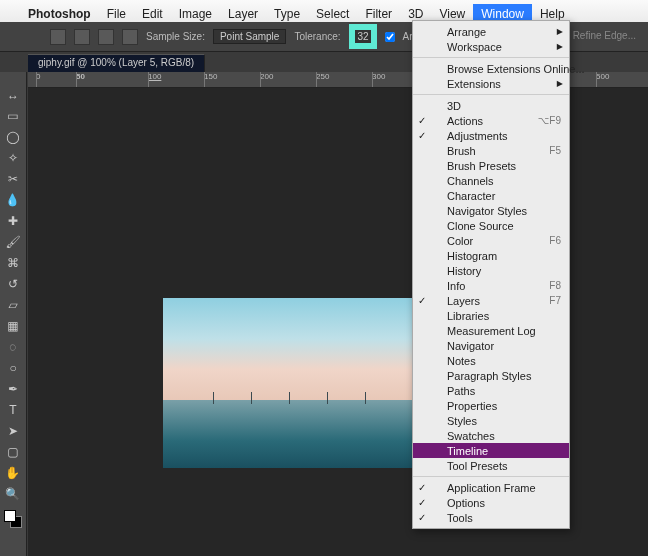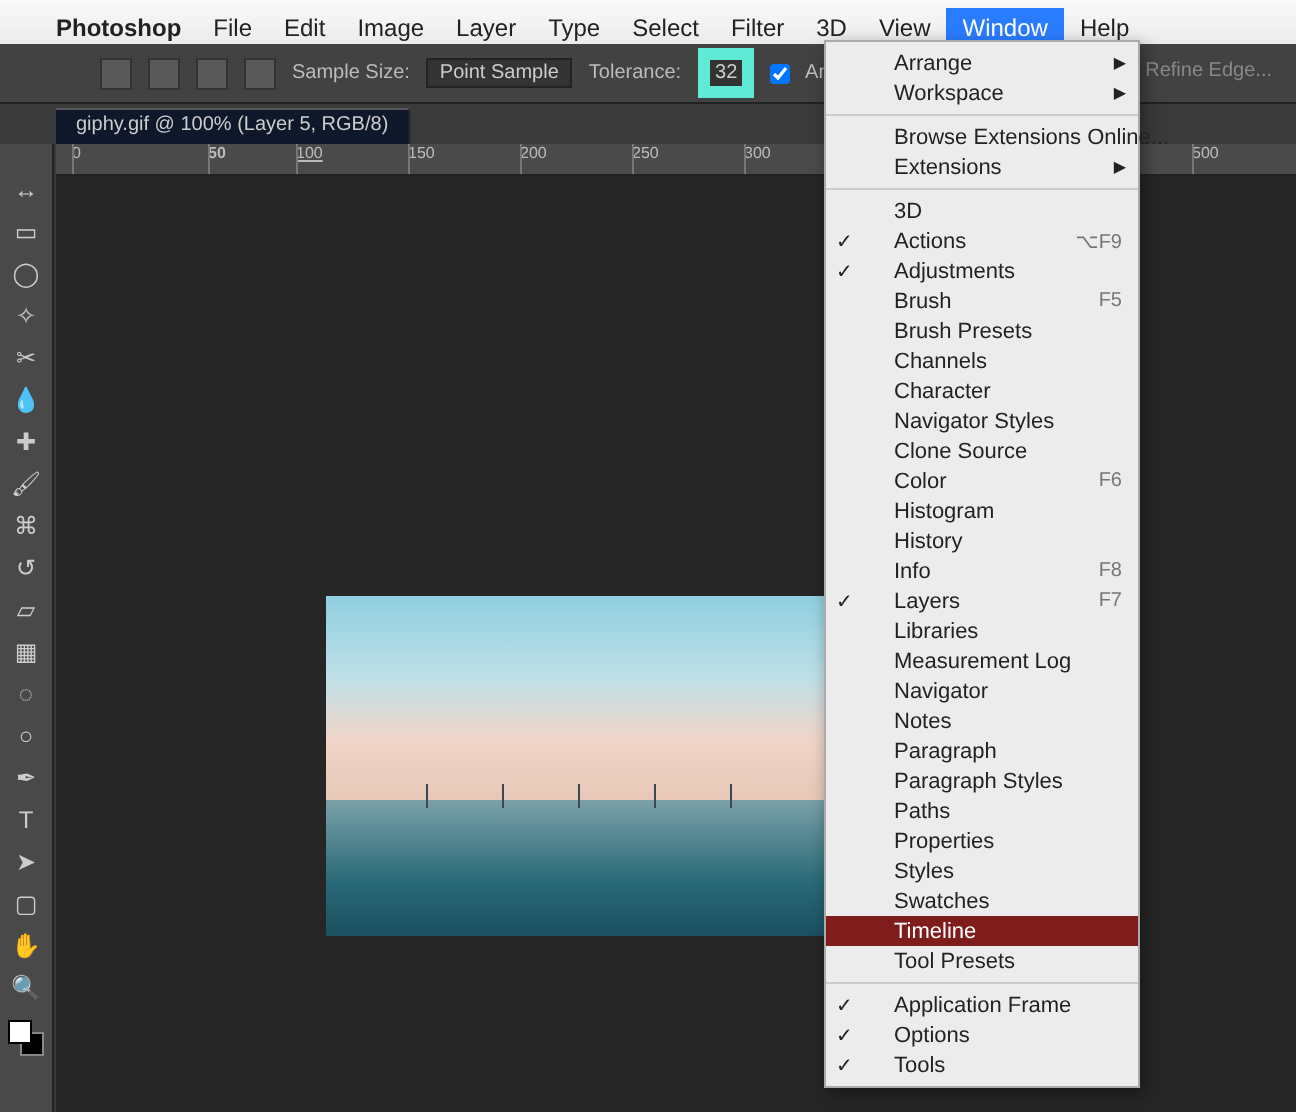--- a/index.html
+++ b/index.html
@@ -41,21 +41,21 @@
 
 .canvas-area { position: absolute; top: 88px; left: 28px; right: 0; bottom: 0; background: #262626; overflow:hidden;}
 .image { position: absolute; top: 210px; left: 135px; width: 252px; height: 170px; }
 .sky { position:absolute; top:0; left:0; right:0; height:60%; background: linear-gradient(#8fcfe0 0%, #bfe0e8 40%, #f0d5c8 70%, #e8c8b8 100%); }
 .water { position:absolute; bottom:0; left:0; right:0; height:40%; background: linear-gradient(#7aa0a8, #2a6a78 60%, #1a5060); }
 .pole { position:absolute; top:55%; width:1px; height:12px; background:#3a4a50; }
 
 
 .menu { position: absolute; top: 20px; left: 412px; width: 158px; background: #ececec; border: 1px solid #aaa; box-shadow: 2px 3px 8px rgba(0,0,0,.4); font-size: 11px; color: #222; padding: 3px 0;}
 .menu .row { display: flex; align-items: center; height: 15px; padding: 0 8px 0 34px; position: relative; white-space: nowrap;}
-.menu .row.sel { background: #7f1d1d; color: #fff; }
+.menu .row.sel { background: #701a75; color: #fff; }
 .menu .sep { height: 1px; background: #ccc; margin: 3px 0; }
 .menu .check::before { content:"✓"; position:absolute; left:5px; font-size:10px; }
 .menu .sub::after { content:"▶"; position:absolute; right:6px; font-size:8px; }
 .menu .sc { position:absolute; right:8px; color:#777; font-size:10px; }
 
 .refine { position:absolute; top:30px; right:12px; font-size:10px; color:#888;}
 .adobe { position:absolute; top:26px; left:392px; font-size:10px; color:#aaa;}
 </style>
 </head>
 <body>
@@ -95,21 +95,21 @@
   <span class="input">32</span>
   <input type="checkbox" class="chk" checked="" style="">
   <span class="lbl">Anti-alias</span>
 </div>
 <div class="refine">Refine Edge...</div>
 
 <div class="doc-tab">giphy.gif @ 100% (Layer 5, RGB/8)</div>
 
 <div class="ruler-h" id="ruler">
     <div class="tick" style="left: 8px;">0</div>
-    <div class="tick" style="left: 76px; font-weight: bold;">50</div>
+    <div class="tick" style="left: 48px; font-weight: bold;">50</div>
     <div class="tick" style="left: 120px; text-decoration: underline;">100</div>
     <div class="tick" style="left: 176px;">150</div>
     <div class="tick" style="left: 232px;">200</div>
     <div class="tick" style="left: 288px;">250</div>
     <div class="tick" style="left: 344px;">300</div>
     <div class="tick" style="left: 400px;">350</div>
     <div class="tick" style="left: 456px;">400</div>
     <div class="tick" style="left: 512px;">450</div>
     <div class="tick" style="left: 568px;">500</div>
   </div>
@@ -221,23 +221,20 @@
     <div class="row">
       <span>Measurement Log</span>
     </div>
     <div class="row">
       <span>Navigator</span>
     </div>
     <div class="row">
       <span>Notes</span>
     </div>
     <div class="row">
-      <span>Paragraph</span>
-    </div>
-    <div class="row">
       <span>Paragraph Styles</span>
     </div>
     <div class="row">
       <span>Paths</span>
     </div>
     <div class="row">
       <span>Properties</span>
     </div>
     <div class="row">
       <span>Styles</span>

